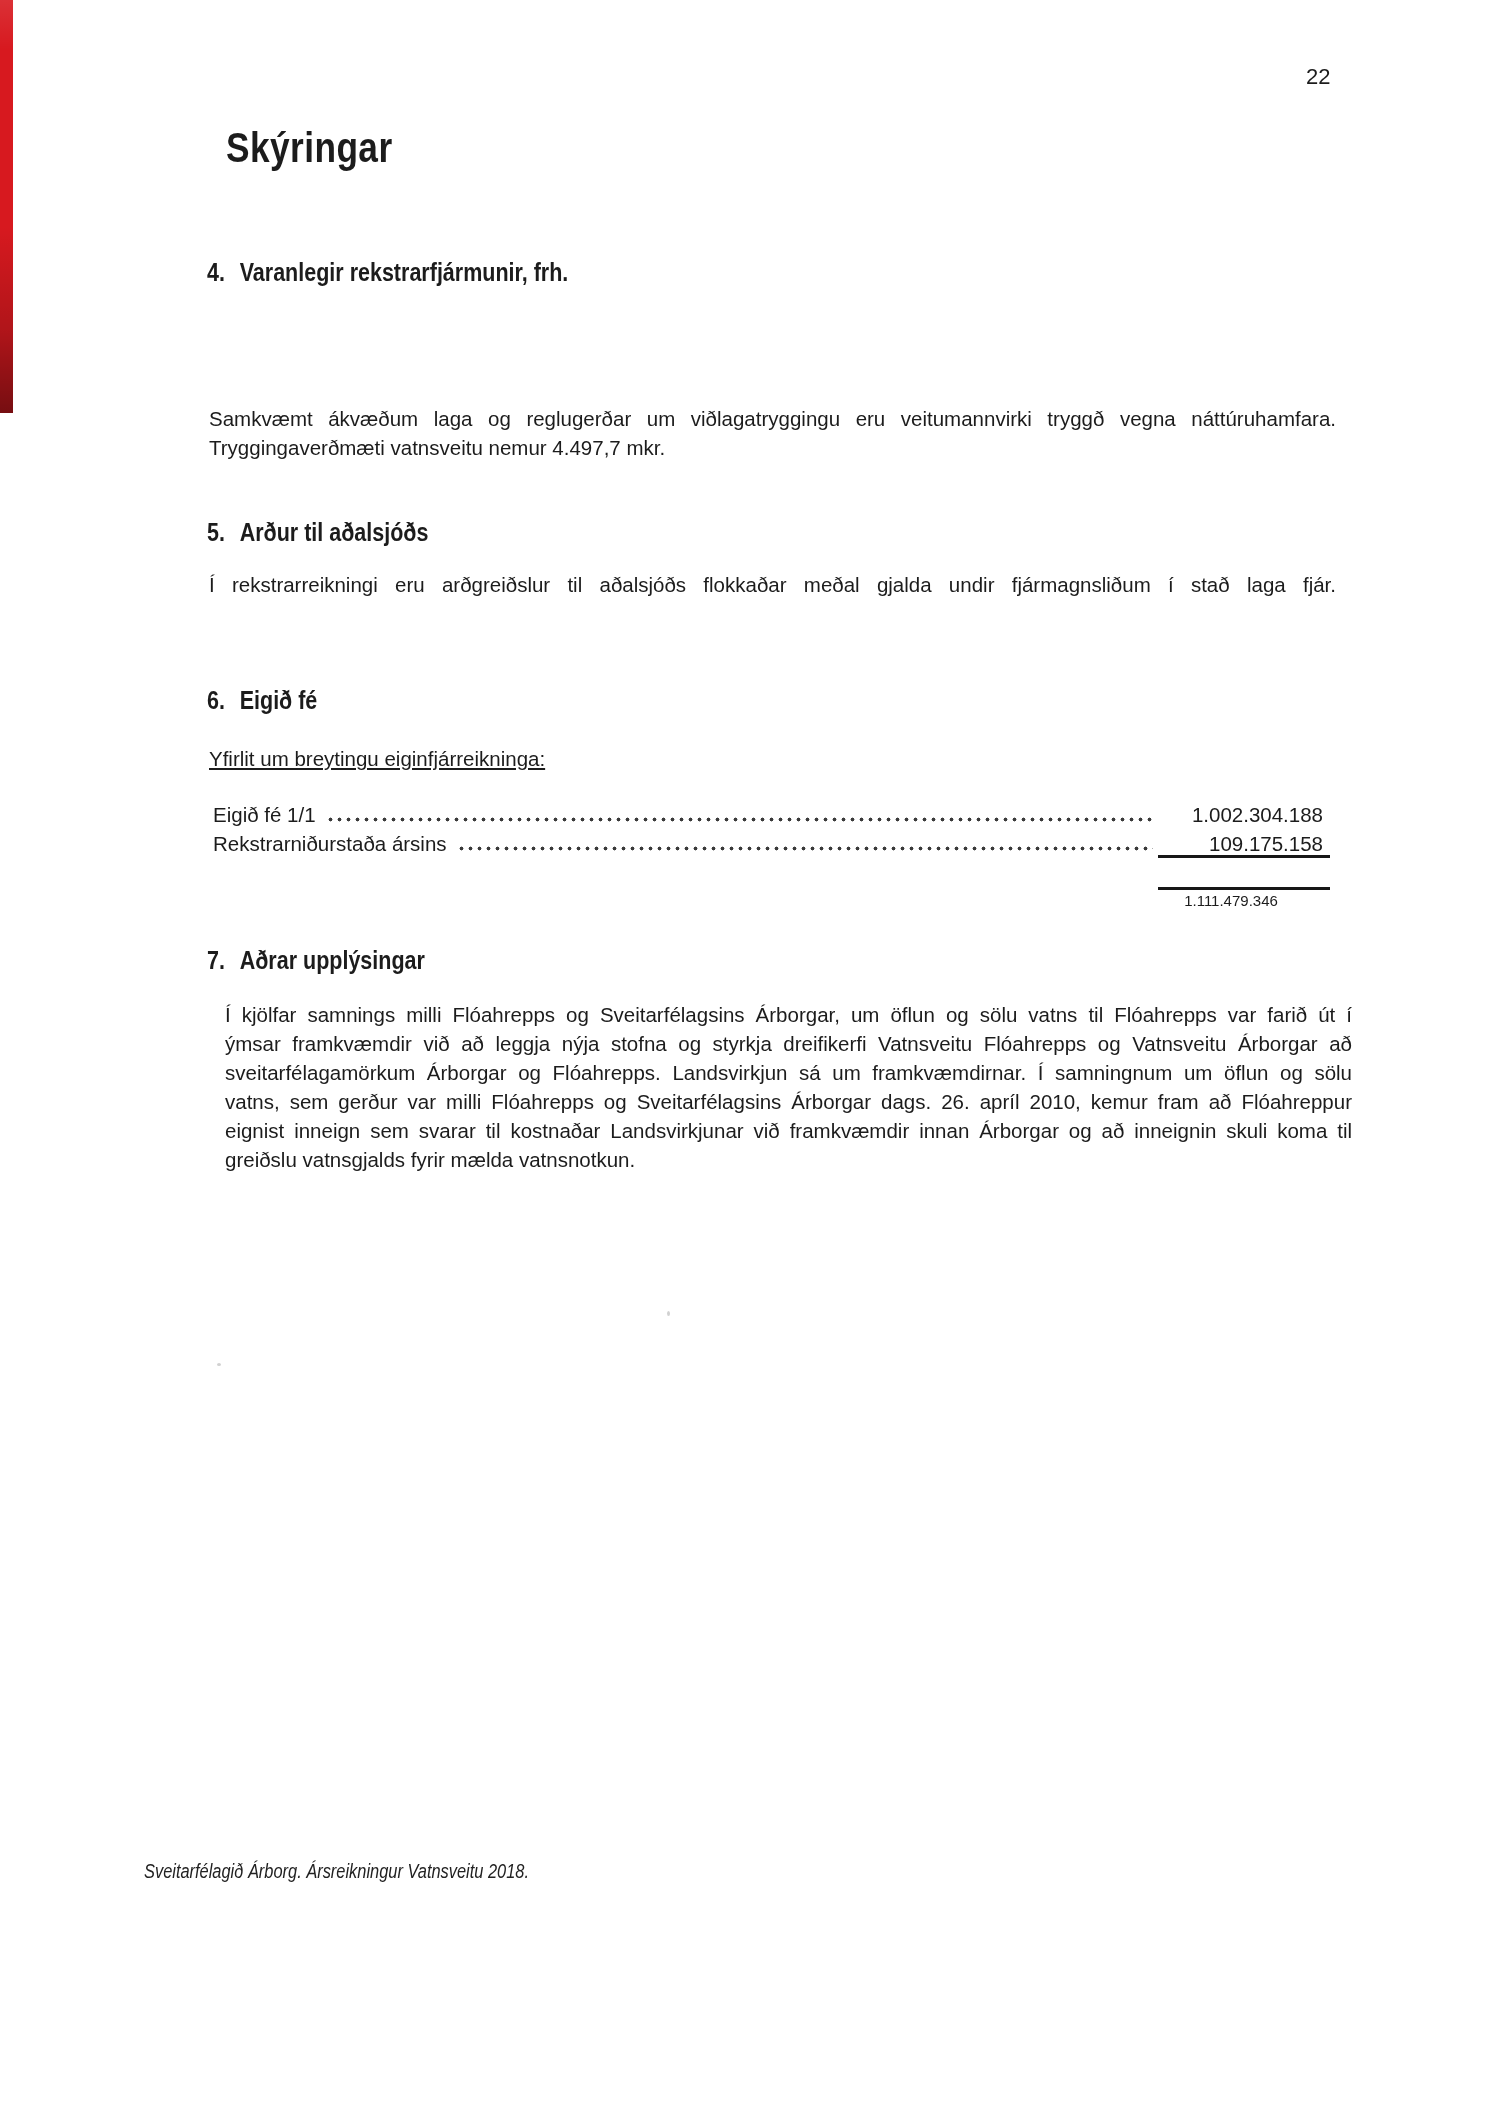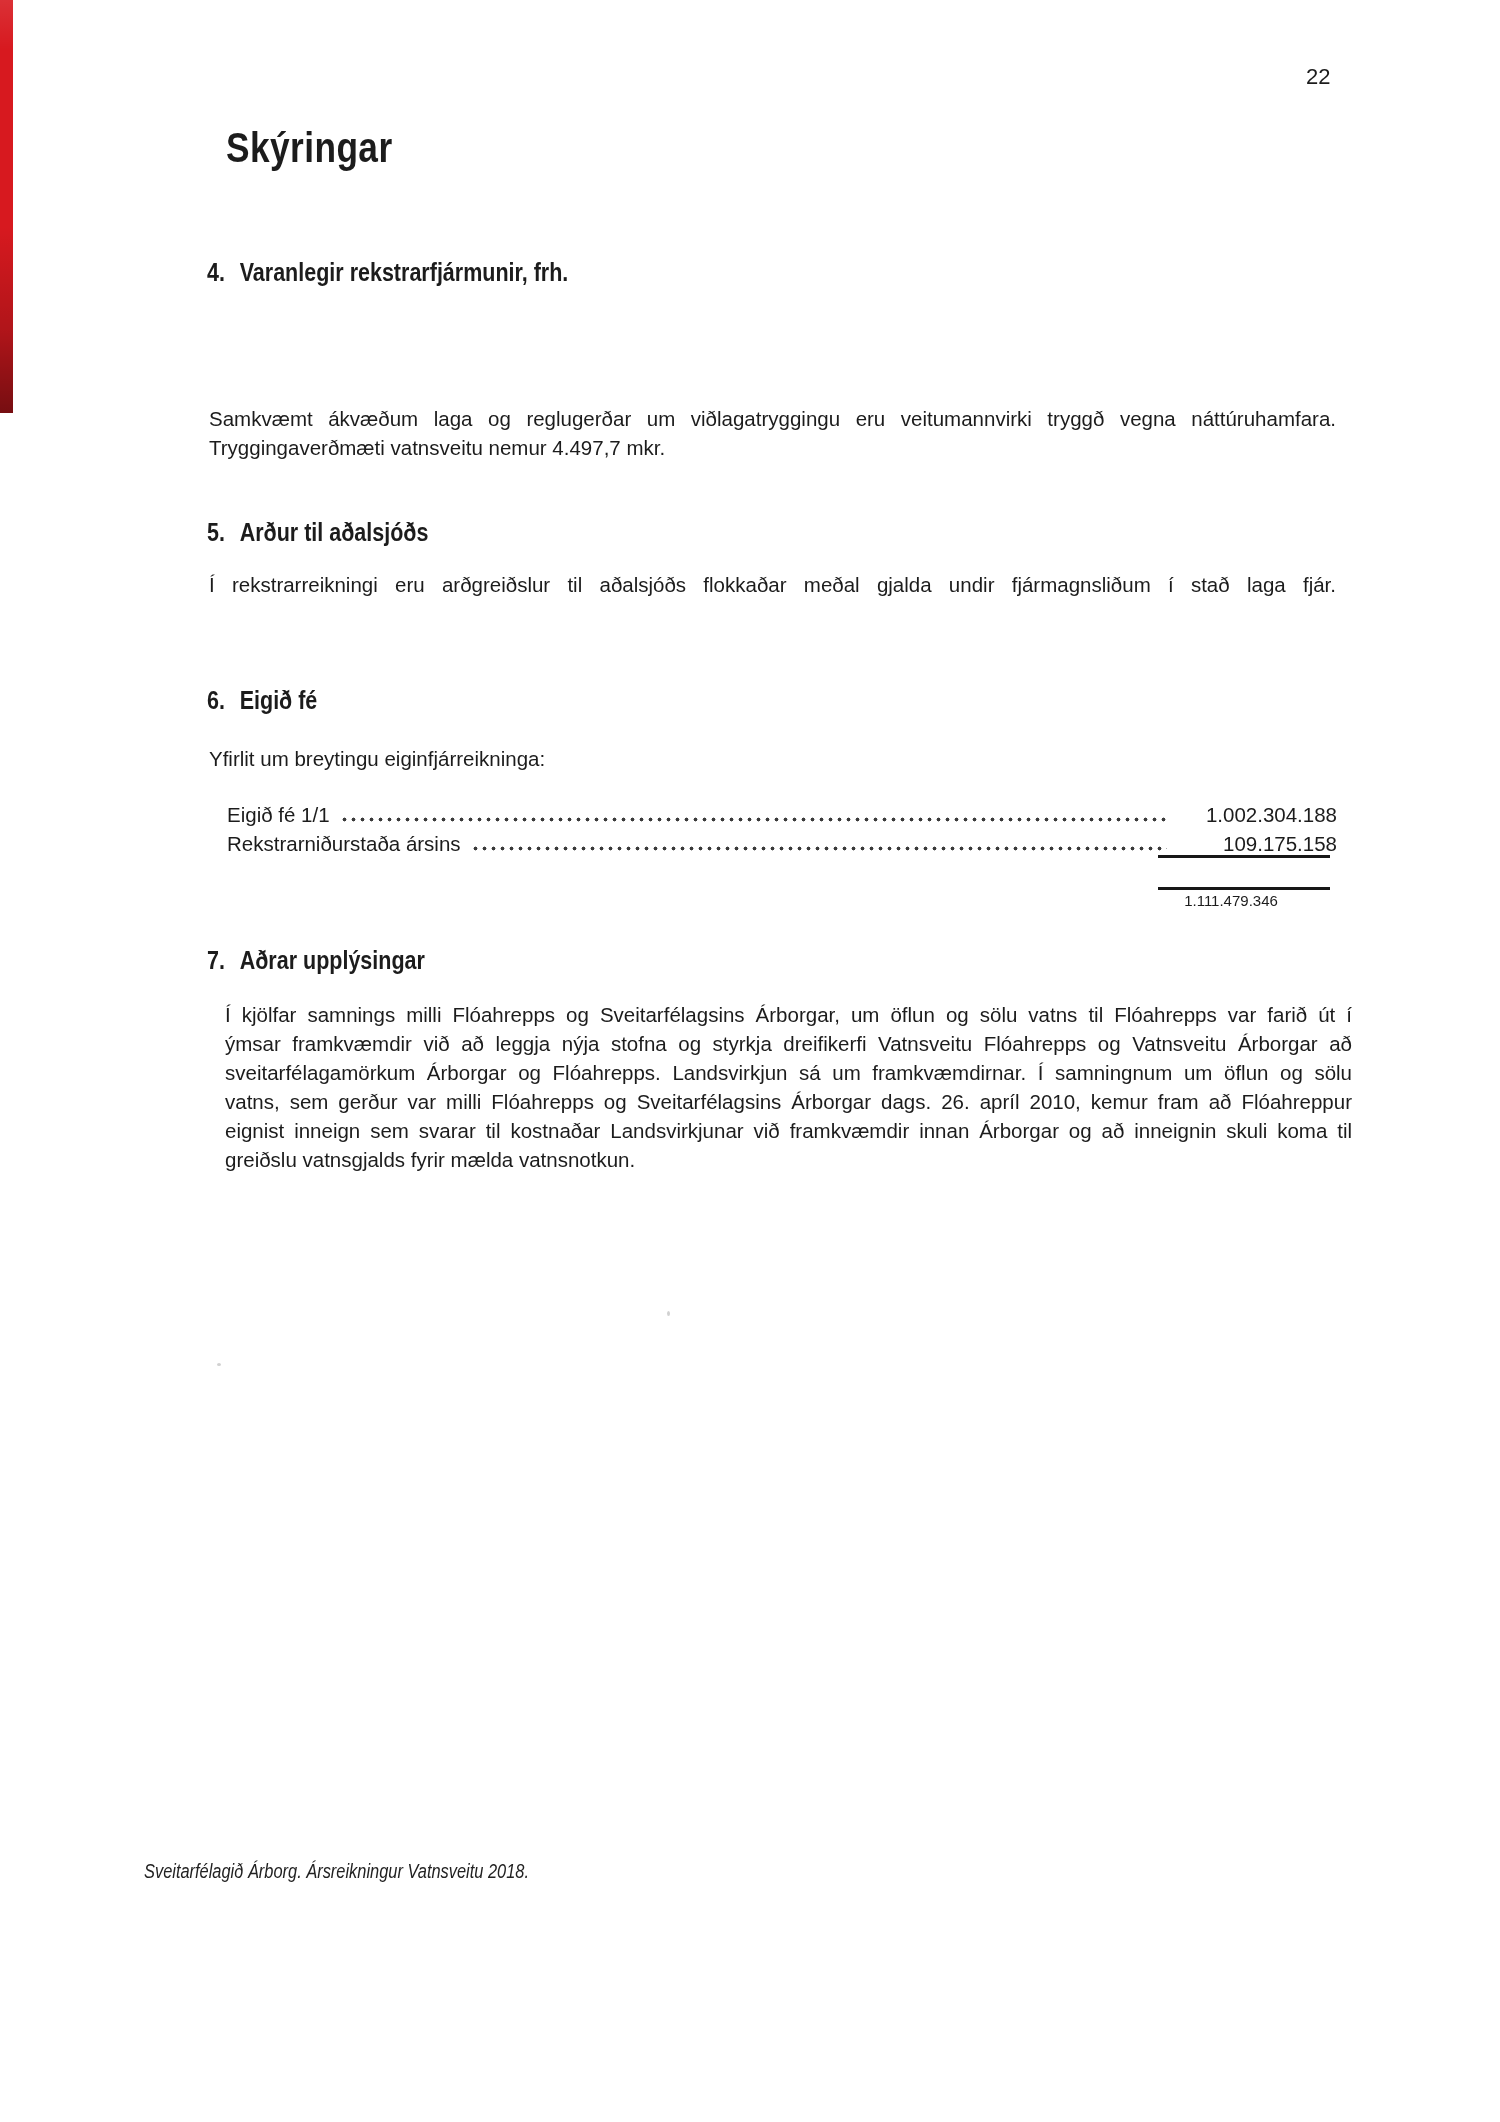--- a/index.html
+++ b/index.html
@@ -112,23 +112,23 @@
 
   <div class="para" style="left:209px;top:570px;">
     <div class="pline">Í rekstrarreikningi eru arðgreiðslur til aðalsjóðs flokkaðar meðal gjalda undir fjármagnsliðum í stað laga fjár.</div>
   </div>
 
   <div class="sec-heading" style="left:207px;top:686px;">
     <span class="h-num">6.</span>
     <span>Eigið fé</span>
   </div>
 
-  <div class="intro-line" style="left:209px;top:744px;">Yfirlit um breytingu eiginfjárreikninga:</div>
+  <div class="intro-line" style="left:209px;top:744px;text-decoration:underline;">Yfirlit um breytingu eiginfjárreikninga:</div>
 
-  <div class="rows rows-s6" style="left:213px;top:800px;width:1110px;margin-left:14px;">
+  <div class="rows rows-s6" style="left:213px;top:800px;width:1110px;">
     <div class="leader-row">
       <span>Eigið fé 1/1</span>
       <span class="leader"></span>
       <span class="val">1.002.304.188</span>
     </div>
     <div class="leader-row">
       <span>Rekstrarniðurstaða ársins</span>
       <span class="leader"></span>
       <span class="val">109.175.158</span>
     </div>

